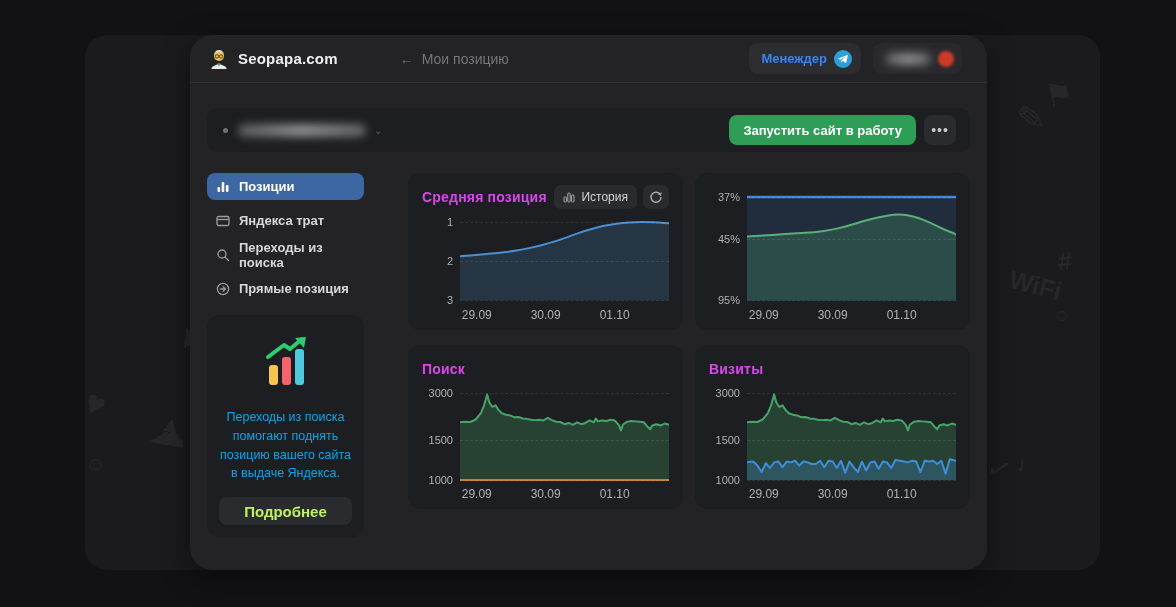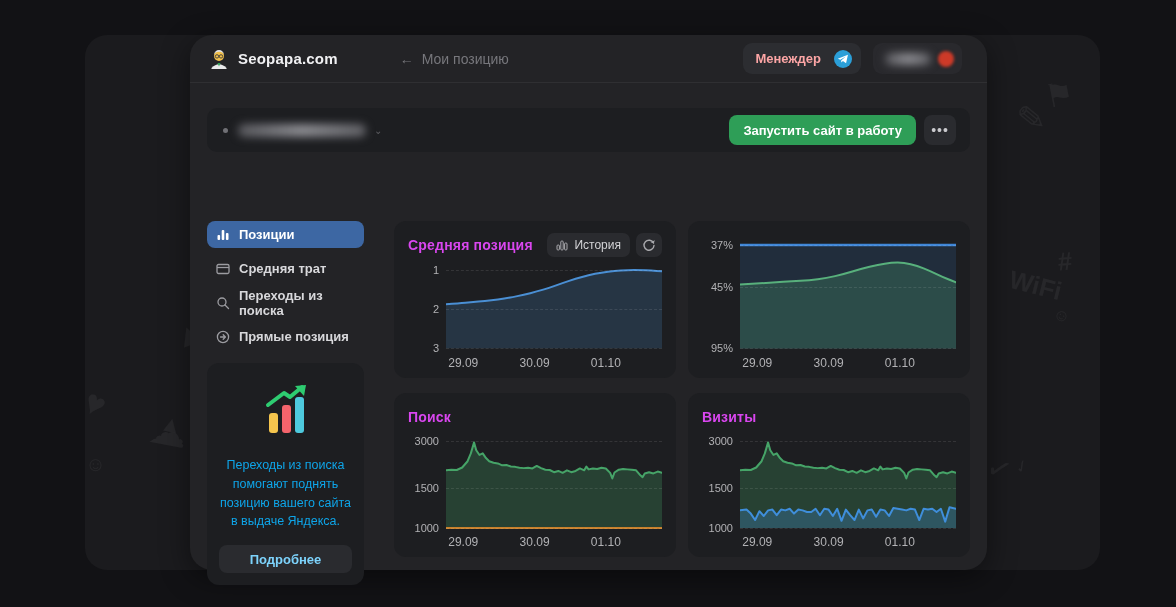--- a/index.html
+++ b/index.html
@@ -10,47 +10,47 @@
   .doodle{position:absolute;color:rgba(255,255,255,0.055);user-select:none;pointer-events:none;font-weight:bold;}
   
   .panel{position:absolute;left:190px;top:35px;width:797px;height:535px;background:#232326;border-radius:22px;
          display:flex;flex-direction:column;box-shadow:0 8px 30px rgba(0,0,0,.45);}
   .panel-header{height:47px;flex:0 0 auto;display:flex;align-items:center;padding:0 25px 0 18px;
                 border-bottom:1px solid rgba(255,255,255,0.06);}
   .logo{display:flex;align-items:center;gap:8px;}
   .logo-title{color:#f0f0f2;font-size:15px;font-weight:bold;letter-spacing:.2px;}
   .breadcrumb{margin-left:62px;color:#77777c;font-size:14px;display:flex;gap:8px;align-items:center;}
   .header-right{margin-left:auto;display:flex;gap:12px;align-items:center;}
-  .manager-btn{display:flex;align-items:center;gap:13px;background:#2c2d31;border:none;border-radius:9px;
-               height:31px;padding:0 9px 0 12px;color:#fca5a5;font-size:13px;font-weight:bold;cursor:pointer;
+  .manager-btn{display:flex;align-items:center;gap:7px;background:#2c2d31;border:none;border-radius:9px;
+               height:31px;padding:0 9px 0 12px;color:#3b82f6;font-size:13px;font-weight:bold;cursor:pointer;
                font-family:inherit;}
   .blur-pill{display:flex;align-items:center;gap:7px;background:#29292d;border-radius:9px;height:31px;padding:0 8px 0 12px;cursor:pointer;}
   .blur-blob{height:12px;border-radius:6px;background:linear-gradient(90deg,#59595e,#8d8d92,#616166);filter:blur(4px);}
   .red-dot{width:16px;height:16px;border-radius:50%;background:#cd3a28;filter:blur(1.5px);}
   .panel-body{flex:1;padding:25px 17px 0 17px;display:flex;flex-direction:column;}
   
   .domain-bar{height:44px;flex:0 0 auto;background:#1d1e21;border-radius:10px;display:flex;align-items:center;
               padding:0 14px 0 16px;margin-bottom:21px;}
   .gray-dot{width:5px;height:5px;border-radius:50%;background:#707075;margin-right:10px;}
   .chevron{color:#5d5d62;font-size:10px;margin-left:8px;}
   .launch-btn{margin-left:auto;height:30px;background:#2e9e57;color:#fff;border:none;border-radius:8px;
               padding:0 14px;font-size:13px;font-weight:bold;cursor:pointer;font-family:inherit;}
   .more-btn{width:32px;height:30px;margin-left:8px;background:#2a2b2f;color:#c9c9cd;border:none;border-radius:8px;
             font-size:14px;cursor:pointer;line-height:1;letter-spacing:1px;}
   
-  .content-row{display:flex;gap:30px;flex:1;margin-top:48px;}
+  .content-row{display:flex;gap:44px;flex:1;}
   .sidebar{width:157px;flex:0 0 auto;}
   .nav-item{display:flex;align-items:center;gap:9px;height:27px;padding:0 9px;border-radius:8px;margin-bottom:7px;
             color:#d8d8db;font-size:13px;font-weight:bold;cursor:pointer;}
   .nav-item.active{background:#3d67a3;color:#fff;}
   .nav-item svg{flex:0 0 auto;}
   .promo-card{margin-top:13px;background:#1d1e21;border-radius:12px;padding:20px 12px 12px 12px;text-align:center;}
   .promo-text{color:#0ea5e9;font-size:12.5px;line-height:1.5;margin-top:13px;}
-  .promo-btn{margin-top:14px;width:100%;height:28px;background:#2a2b2f;color:#7dd3fc;border:none;border-radius:8px;
-             font-size:13px;font-weight:bold;cursor:pointer;font-family:inherit;}
+  .promo-btn{margin-top:14px;width:100%;height:28px;background:#2a2b2f;color:#bef264;border:none;border-radius:8px;
+             font-size:15px;font-weight:bold;cursor:pointer;font-family:inherit;}
   
   .charts-grid{flex:1;display:grid;grid-template-columns:1fr 1fr;grid-template-rows:157px 164px;gap:15px 12px;}
   .chart-card{background:#1d1e21;border-radius:12px;padding:12px 14px 6px 14px;display:flex;flex-direction:column;min-width:0;}
   .chart-header{display:flex;align-items:center;height:24px;margin-bottom:4px;}
   .chart-title{color:#d946ef;font-size:14px;font-weight:bold;letter-spacing:.2px;}
   .chart-header-right{margin-left:auto;display:flex;gap:6px;align-items:center;}
   .badge{display:flex;align-items:center;gap:6px;background:#2a2b2f;border-radius:7px;height:24px;padding:0 9px;
          color:#d3d3d6;font-size:12px;cursor:pointer;}
   .icon-btn{width:26px;height:24px;background:#2a2b2f;border:none;border-radius:7px;display:flex;align-items:center;
             justify-content:center;cursor:pointer;color:#a9a9ad;}
@@ -176,21 +176,21 @@
               <rect x="5.7" y="2" width="2.6" height="10" rx="1" fill="#fff"></rect>
               <rect x="9.9" y="5" width="2.6" height="7" rx="1" fill="#fff"></rect>
             </svg>
             <span>Позиции</span>
           </div>
           <div class="nav-item">
             <svg width="14" height="14" viewBox="0 0 14 14">
               <rect x="1" y="2.5" width="12" height="9" rx="1.5" fill="none" stroke="#9c9ca1" stroke-width="1.3"></rect>
               <line x1="1" y1="5.5" x2="13" y2="5.5" stroke="#9c9ca1" stroke-width="1.3"></line>
             </svg>
-            <span>Средняя трат</span>
+            <span>Яндекса трат</span>
           </div>
           <div class="nav-item">
             <svg width="14" height="14" viewBox="0 0 14 14">
               <circle cx="6" cy="6" r="4" fill="none" stroke="#9c9ca1" stroke-width="1.3"></circle>
               <line x1="9" y1="9" x2="12.5" y2="12.5" stroke="#9c9ca1" stroke-width="1.3" stroke-linecap="round"></line>
             </svg>
             <span>Переходы из поиска</span>
           </div>
           <div class="nav-item">
             <svg width="14" height="14" viewBox="0 0 14 14">

